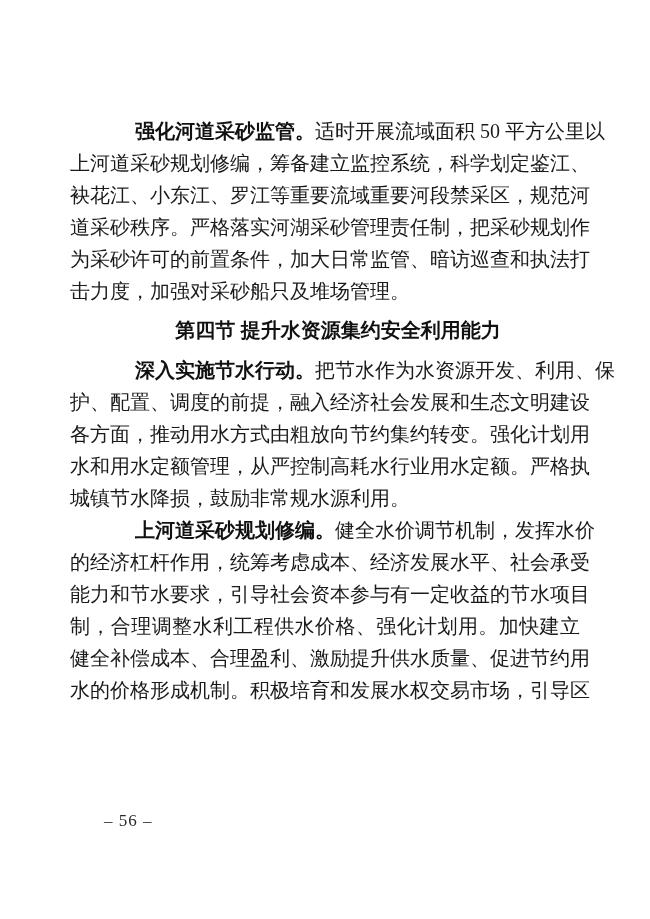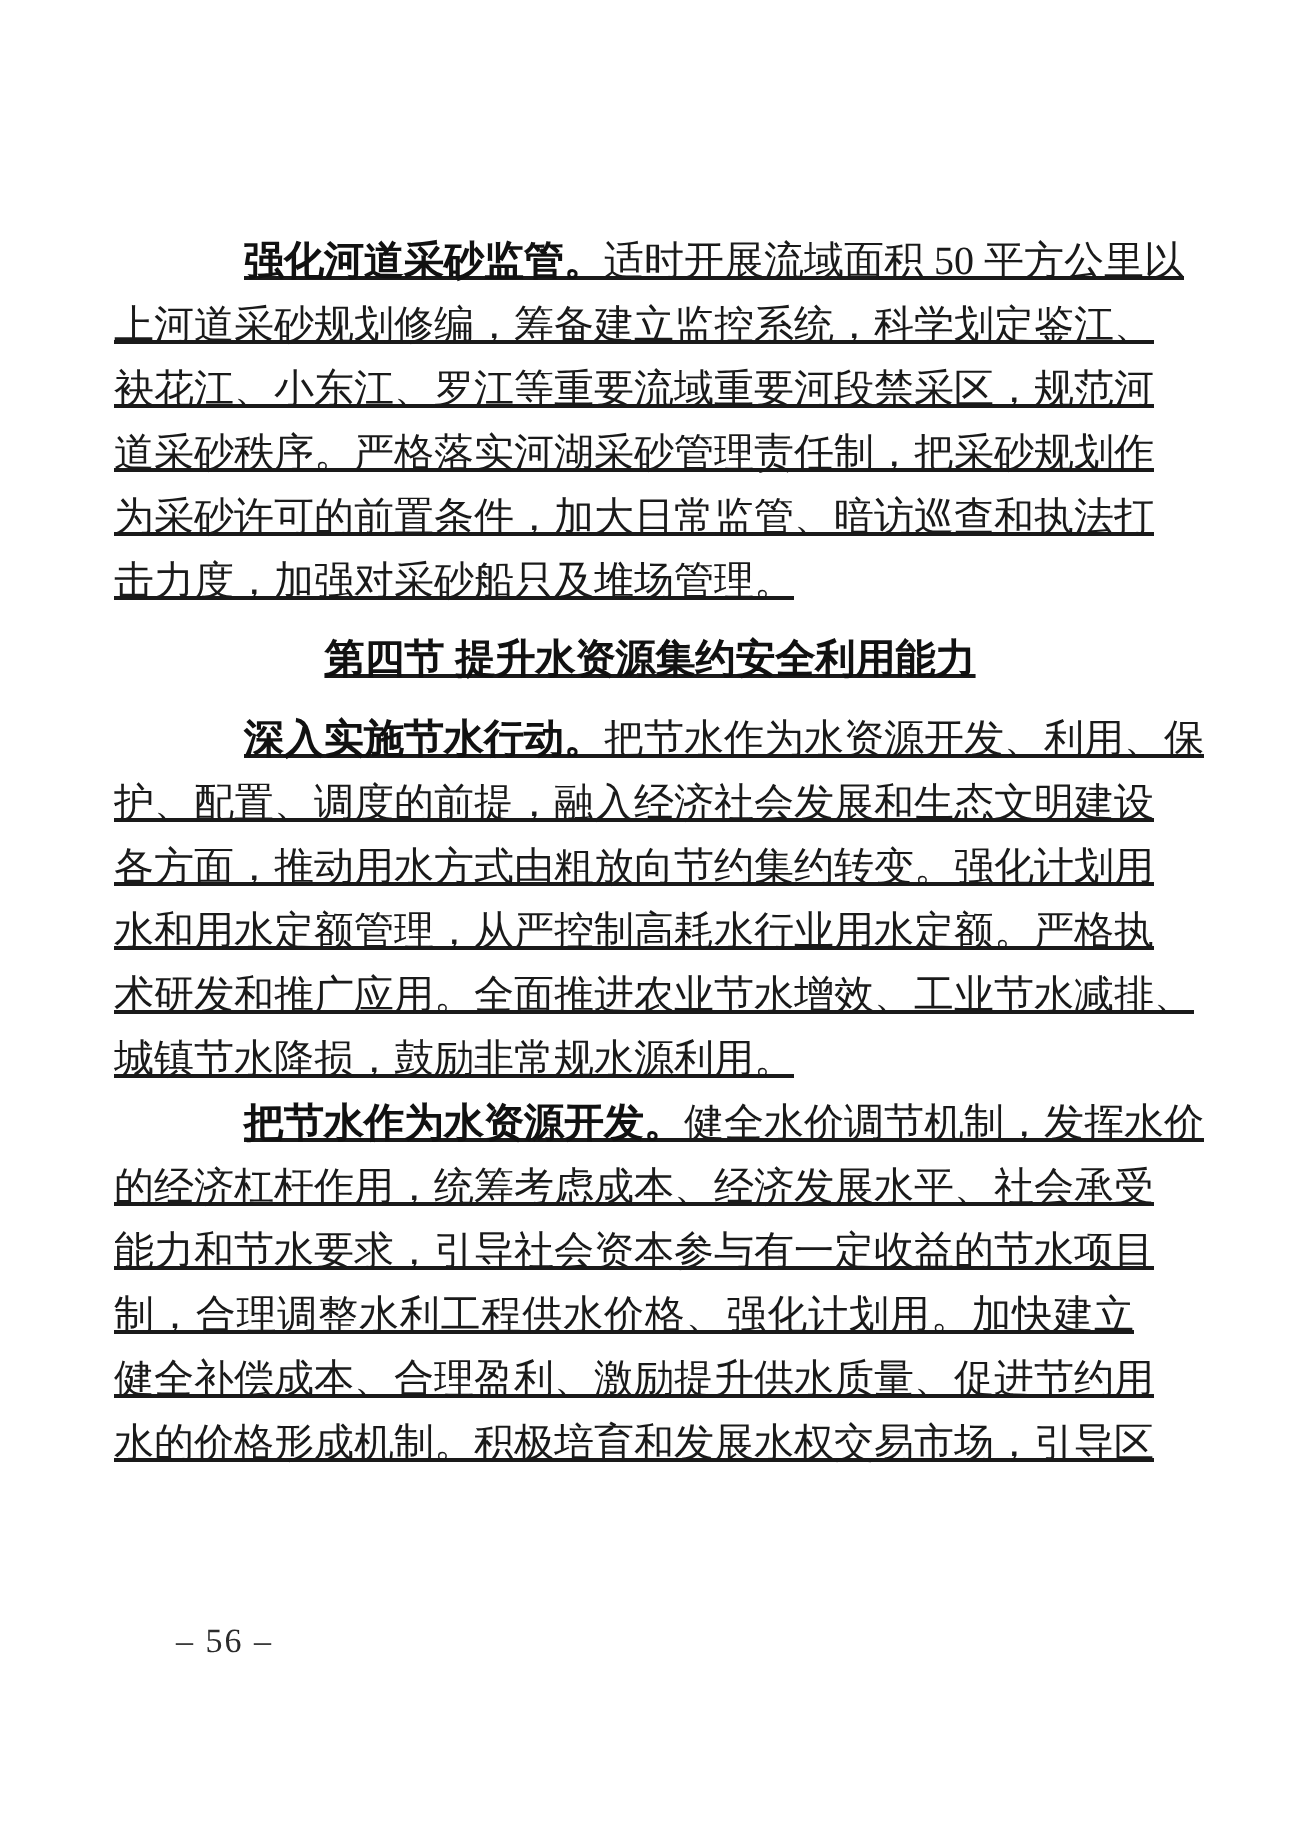--- a/index.html
+++ b/index.html
@@ -11,24 +11,23 @@
     position: relative;
     width: 650px;
     height: 919px;
     margin: 0 auto;
     background: #ffffff;
     overflow: hidden;
     color: #1a1a1a;
   }
   .text-column {
     position: absolute;
-    left: 57px;
+    left: 70px;
     top: 115px;
     width: 510px;
-    text-decoration: underline;
   }
   .para { margin: 0; padding: 0; }
   .line {
     height: 32px;
     line-height: 32px;
     font-size: 20px;
     font-family: "Liberation Serif", "DejaVu Serif", serif;
     text-align: justify;
     text-align-last: justify;
     text-justify: inter-character;
@@ -53,21 +52,21 @@
     height: 32px;
     line-height: 32px;
     font-size: 20px;
     font-weight: bold;
     font-family: "Liberation Sans", "DejaVu Sans", sans-serif;
     text-align: center;
     color: #111111;
   }
   .page-number {
     position: absolute;
-    left: 88px;
+    left: 104px;
     top: 810px;
     height: 22px;
     line-height: 22px;
     font-size: 17px;
     letter-spacing: 1px;
     font-family: "Liberation Serif", "DejaVu Serif", serif;
     color: #2b2b2b;
   }
 </style>
 </head>
@@ -85,26 +84,25 @@
       <div class="line last">击力度，加强对采砂船只及堆场管理。</div>
     </div>
 
     <div class="heading">第四节 提升水资源集约安全利用能力</div>
 
     <div class="para">
       <div class="line first"><span class="lead">深入实施节水行动。</span><span>把节水作为水资源开发、利用、保</span></div>
       <div class="line">护、配置、调度的前提，融入经济社会发展和生态文明建设</div>
       <div class="line">各方面，推动用水方式由粗放向节约集约转变。强化计划用</div>
       <div class="line">水和用水定额管理，从严控制高耗水行业用水定额。严格执</div>
-      <div class="line">术研发和推广应用。全面推进农业节水增效、工业节水减排、</div>
       <div class="line last">城镇节水降损，鼓励非常规水源利用。</div>
     </div>
 
     <div class="para">
-      <div class="line first"><span class="lead">把节水作为水资源开发。</span><span>健全水价调节机制，发挥水价</span></div>
+      <div class="line first"><span class="lead">上河道采砂规划修编。</span><span>健全水价调节机制，发挥水价</span></div>
       <div class="line">的经济杠杆作用，统筹考虑成本、经济发展水平、社会承受</div>
       <div class="line">能力和节水要求，引导社会资本参与有一定收益的节水项目</div>
       <div class="line">制，合理调整水利工程供水价格、强化计划用。加快建立</div>
       <div class="line">健全补偿成本、合理盈利、激励提升供水质量、促进节约用</div>
       <div class="line">水的价格形成机制。积极培育和发展水权交易市场，引导区</div>
     </div>
 
   </div>
 
   <div class="page-number">– 56 –</div>

